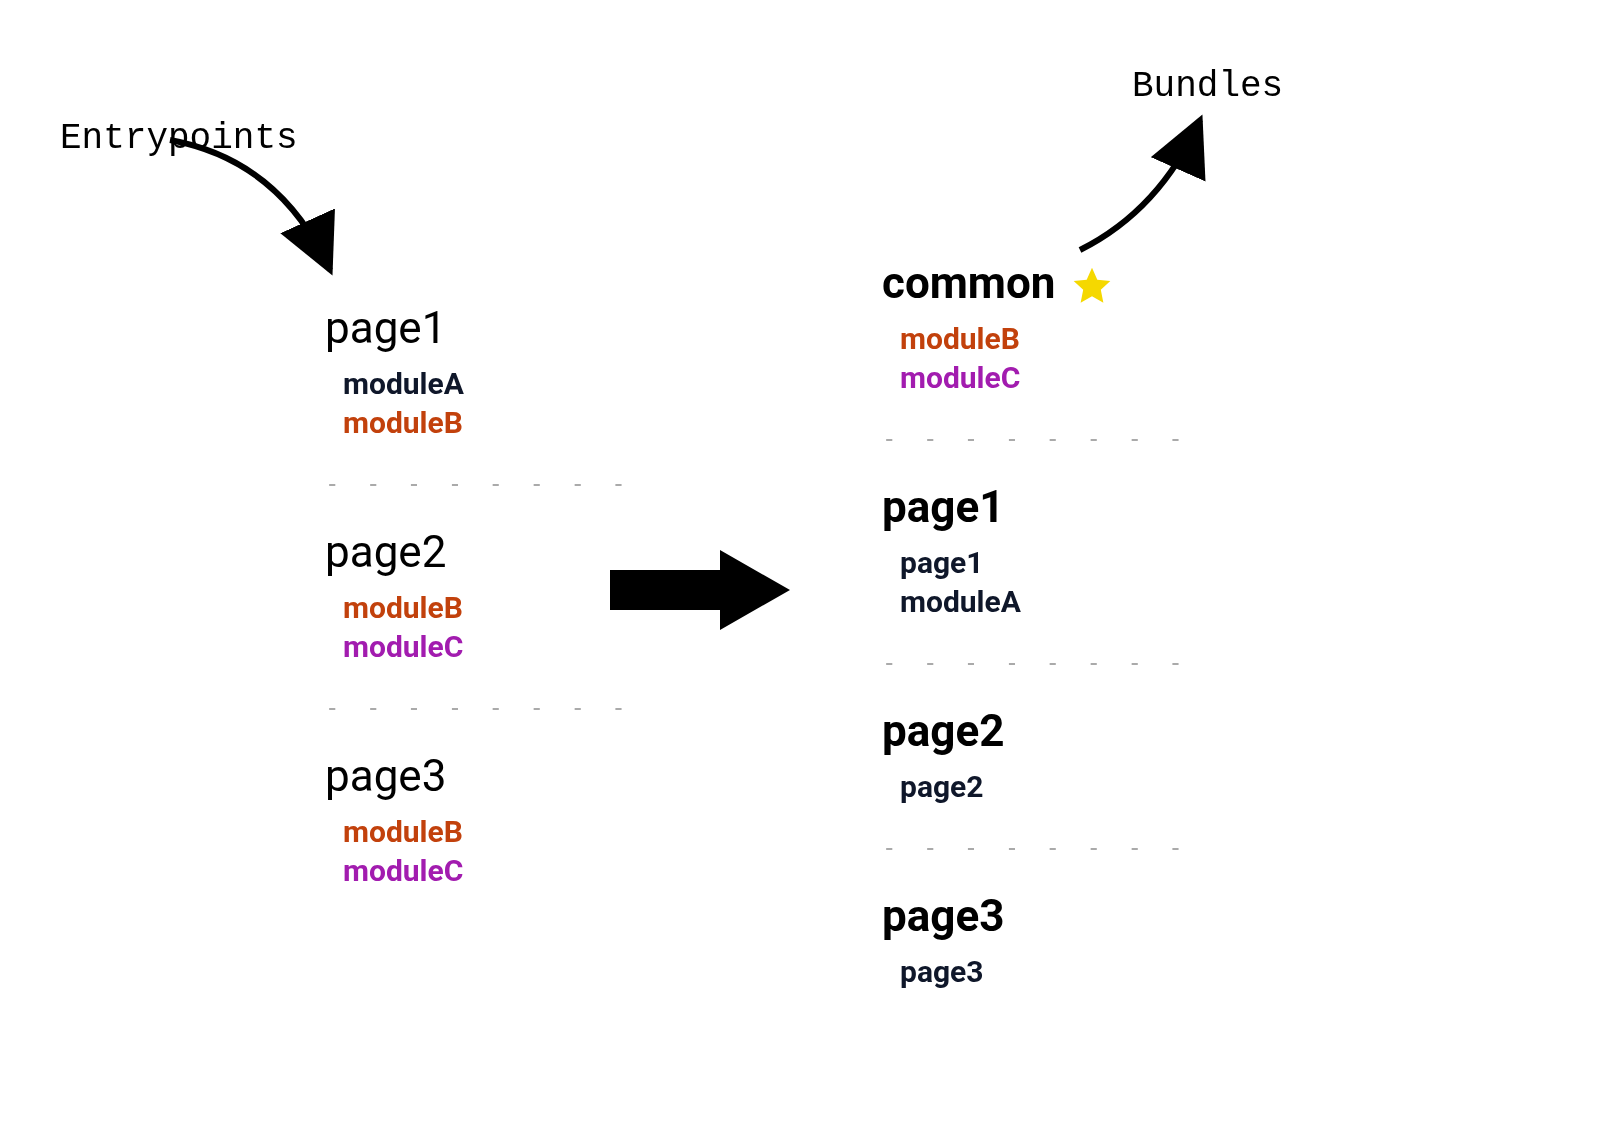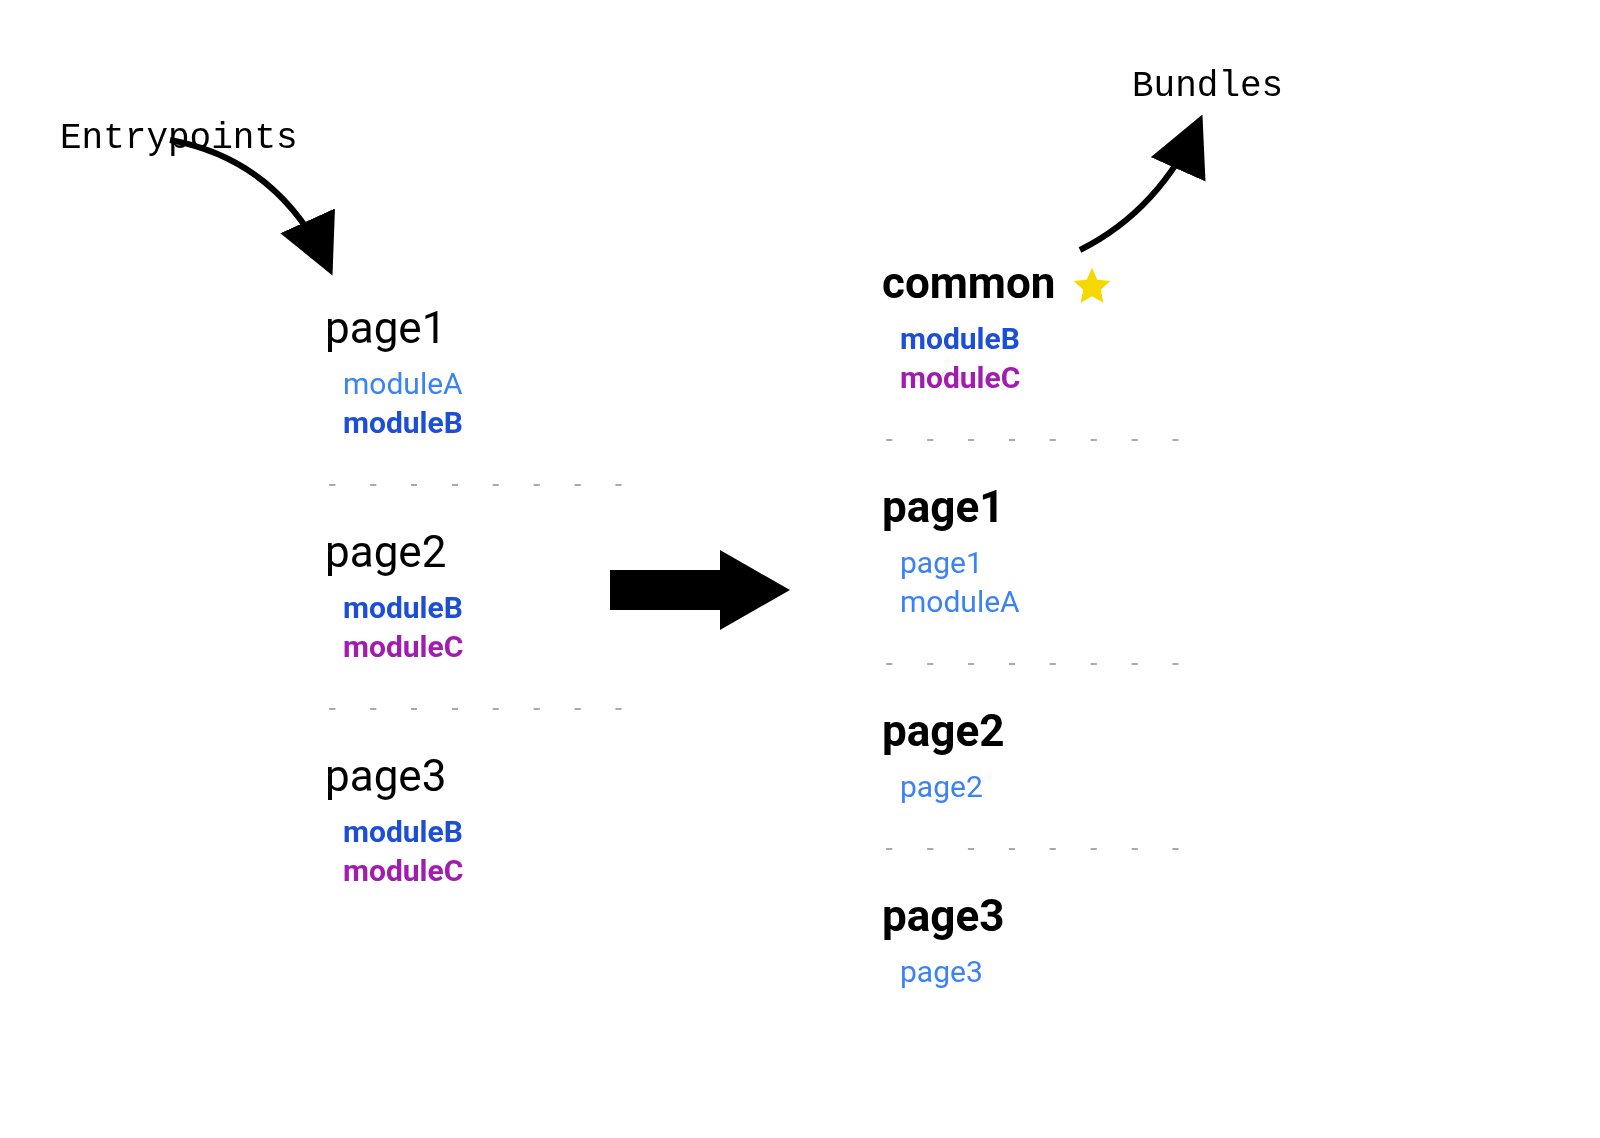--- a/index.html
+++ b/index.html
@@ -32,27 +32,27 @@
   .group-title.bold {
     font-weight: 700;
   }
   .common-row {
     display: flex;
     align-items: center;
     gap: 14px;
   }
   .module {
     font-size: 30px;
-    font-weight: 400;
-    color: #3b82f6;
+    font-weight: 700;
+    color: #0f172a;
     margin-left: 18px;
     line-height: 1.3;
   }
   .module.bold-green {
-    color: #1d4ed8;
+    color: #c2410c;
     font-weight: 700;
   }
   .module.bold-red {
     color: #a21caf;
     font-weight: 700;
   }
   .divider {
     margin: 28px 0 28px 0;
     font-family: monospace;
     font-size: 24px;

